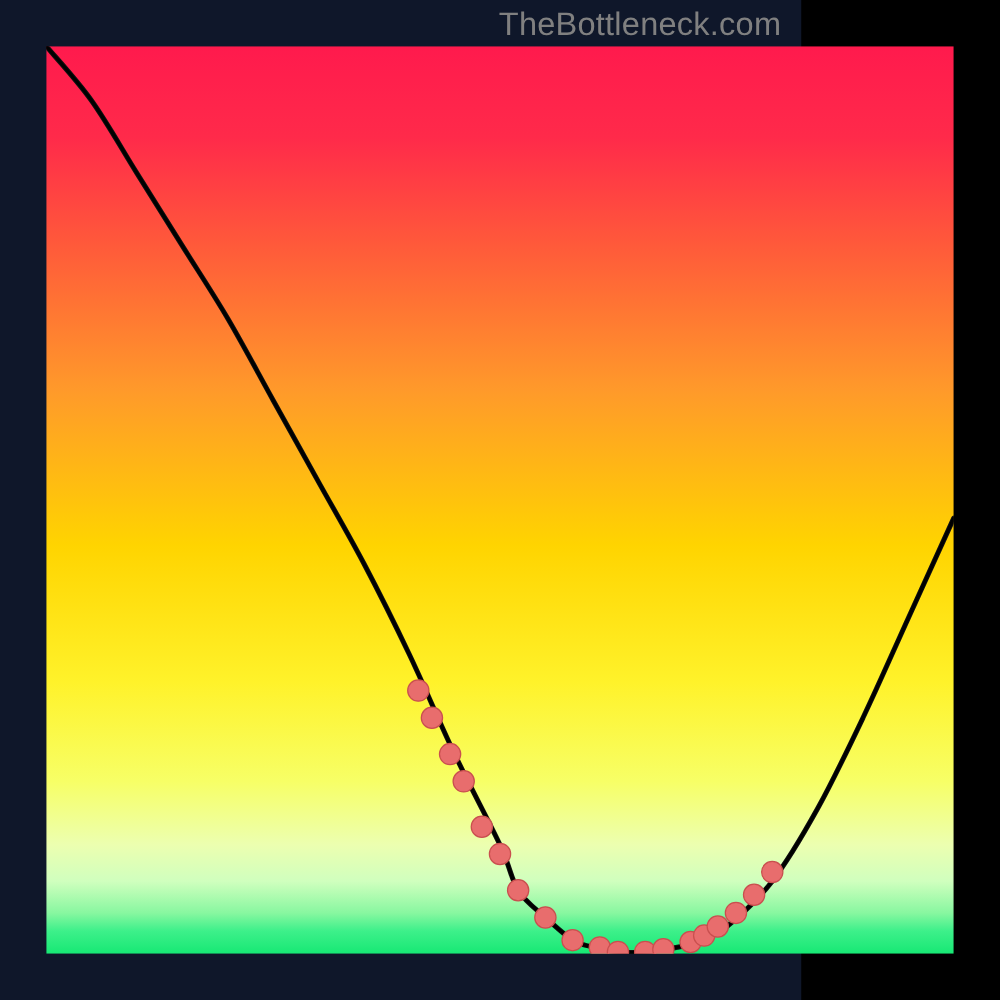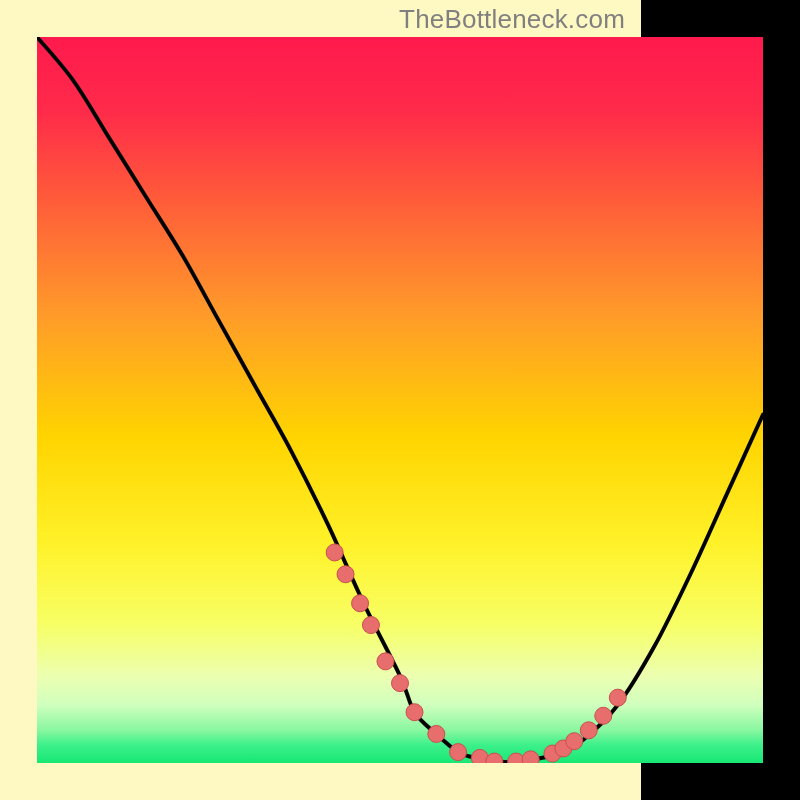--- a/index.html
+++ b/index.html
@@ -1,21 +1,21 @@
 <!DOCTYPE html>
 <html><head>
 <meta charset="utf-8">
 <style>
   * { margin: 0; padding: 0; box-sizing: border-box; }
   html, body { width: 800px; height: 800px; background: #000; overflow: hidden; }
   .container {
     position: relative;
     width: 641px;
     height: 800px;
-    background: #fef9c3;
+    background: #0f172a;
   }
   .watermark {
     position: absolute;
     top: 4px;
     right: 16px;
     color: #808080;
     font-family: Arial, Helvetica, sans-serif;
     font-size: 26px;
     font-weight: 400;
     letter-spacing: 0.2px;

